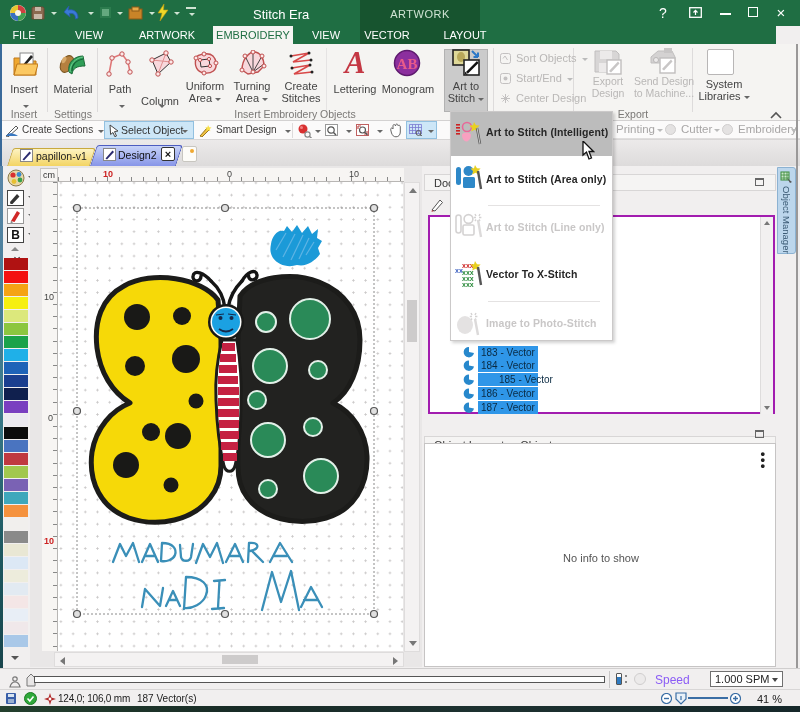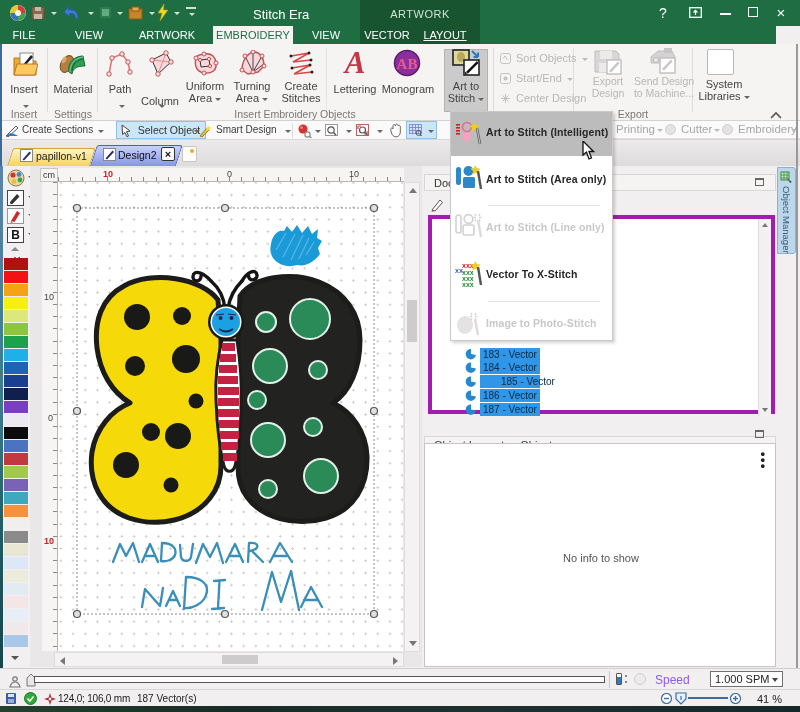--- a/index.html
+++ b/index.html
@@ -21,21 +21,21 @@
 .rsep { position:absolute; top:4px; width:1px; height:64px; background:#dddbdb; }
 .rlabel { position:absolute; top:64px; font-size:10.5px; color:#7a7876; text-align:center; }
 .rbtn-label { position:absolute; font-size:11px; color:#444; text-align:center; line-height:12px; }
 .rbtn-label.gray { color:#b9b7b6; }
 .caret { display:inline-block; width:0; height:0; border-left:3px solid transparent; border-right:3px solid transparent; border-top:3.5px solid #666; vertical-align:middle; margin-left:2px; }
 .caret.gray { border-top-color:#bbb; }
 .smallrow { position:absolute; font-size:11px; color:#b9b7b6; }
 
 #toolbar { position:absolute; top:121px; left:0; width:800px; height:19px; background:#fbfafa; border-bottom:1px solid #d8d6d6; }
 .tbitem { position:absolute; top:1px; height:16px; font-size:10px; color:#3c3a39; line-height:16px; }
-#selobj { position:absolute; top:0px; left:116px; width:90px; height:18px; background:#cde6f7; border:1px solid #92c0e0; font-size:11px; color:#333; line-height:16px;text-align:center; }
+#selobj { position:absolute; top:0px; left:104px; width:90px; height:18px; background:#cde6f7; border:1px solid #92c0e0; font-size:11px; color:#333; line-height:16px; }
 
 #doctabs { position:absolute; top:140px; left:0; width:800px; height:26px; background:linear-gradient(#eceaea,#dddbdb); }
 
 #leftbar { position:absolute; top:166px; left:0; width:30px; height:540px; background:#f1efef; }
 .sw { position:absolute; left:4px; width:24px; height:12px; }
 
 #canvas { position:absolute; top:166px; left:30px; width:392px; height:501px; background:#e9e7e7; }
 #page { position:absolute; left:28px; top:16px; width:345px; height:469px; background:#fff; background-image:radial-gradient(circle,#c9c7c7 0.9px,rgba(0,0,0,0) 1.1px); background-size:12.2px 12.2px; background-position:9px 7px; }
 
 #rpanel { position:absolute; top:168px; left:424px; width:352px; height:500px; background:#f1efef; }
@@ -108,21 +108,21 @@
     <div class="winbtn" style="left:766px;font-size:15px">×</div>
   </div>
 
   <div id="tabrow">
     <div class="tab" style="left:4px;width:40px;">FILE</div>
     <div class="tab" style="left:64px;width:50px;">VIEW</div>
     <div class="tab" style="left:136px;width:62px;">ARTWORK</div>
     <div class="tab" style="left:306px;width:40px;">VIEW</div>
     <div id="ctxtabs"></div>
     <div class="tab" style="left:362px;width:50px;">VECTOR</div>
-    <div class="tab" style="left:420px;width:50px;text-decoration:underline;">LAYOUT</div>
+    <div class="tab" style="left:440px;width:50px;">LAYOUT</div>
     <div id="tab-emb">EMBROIDERY</div>
   </div>
   <div class="abs" style="left:0;top:44px;width:2px;height:122px;background:#3a6a9a;z-index:5"></div>
 
   <div id="ribbon">
     <div class="rsep" style="left:47px"></div>
     <div class="rsep" style="left:97px"></div>
     <div class="rsep" style="left:326px;background:#e5e3e3"></div>
     <div class="rsep" style="left:493px"></div>
     <div class="rsep" style="left:573px"></div>
@@ -555,21 +555,21 @@
     </div>
   </div>
 
   <div id="rpanel">
     <div class="phead" style="top:6px">Document</div>
     <div class="abs" style="left:331px;top:10px;width:9px;height:8px;border:1px solid #666;border-top:2.5px solid #666"></div>
     <svg class="abs" style="left:6px;top:29px" width="15" height="15" viewBox="0 0 15 15">
       <path d="M2 13 L10 3 L12.5 5.5 L5 14 Z" fill="#fff" stroke="#555" stroke-width="1"></path>
       <path d="M2 13 L1.5 14.8 L4 14.2 Z" fill="#b03030"></path>
     </svg>
-    <div class="abs" style="left:4px;top:47px;width:347px;height:199px;background:#fff;border:4px solid #a21caf">
+    <div class="abs" style="left:4px;top:47px;width:347px;height:199px;background:#fff;border:2px solid #a21caf">
       <div class="abs" style="left:32px;top:178px;width:110px;height:170px"></div>
 
       <div class="abs" style="left:48px;top:129px;width:60px;height:13px;background:#2f96e8;color:#0a2a42;font-size:10px;line-height:13px;padding-left:3px;white-space:nowrap">183 - Vector</div>
       <div class="abs" style="left:48px;top:142px;width:60px;height:13px;background:#2f96e8;color:#0a2a42;font-size:10px;line-height:13px;padding-left:3px;white-space:nowrap">184 - Vector</div>
       <div class="abs" style="left:48px;top:156px;width:60px;height:13px;background:#2f96e8;color:#0a2a42;font-size:10px;line-height:13px;padding-left:21px;white-space:nowrap">185 - Vector</div>
       <div class="abs" style="left:48px;top:170px;width:60px;height:13px;background:#2f96e8;color:#0a2a42;font-size:10px;line-height:13px;padding-left:3px;white-space:nowrap">186 - Vector</div>
       <div class="abs" style="left:48px;top:184px;width:60px;height:13px;background:#2f96e8;color:#0a2a42;font-size:10px;line-height:13px;padding-left:3px;white-space:nowrap">187 - Vector</div>
       <svg class="abs" style="left:33px;top:129px" width="12" height="70" viewBox="0 0 12 70">
         <g fill="#2788cc">
             <path d="M6 1 A5.2 5.2 0 1 0 11 7 L6 6 Z"></path>

